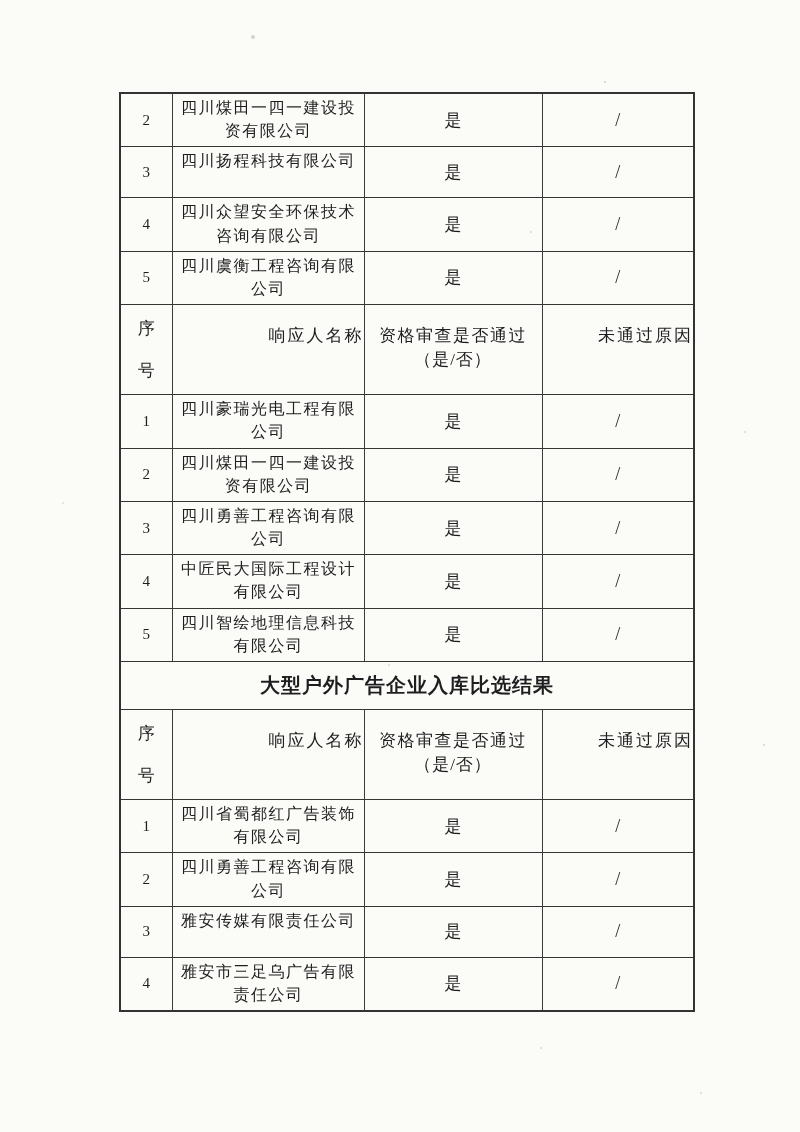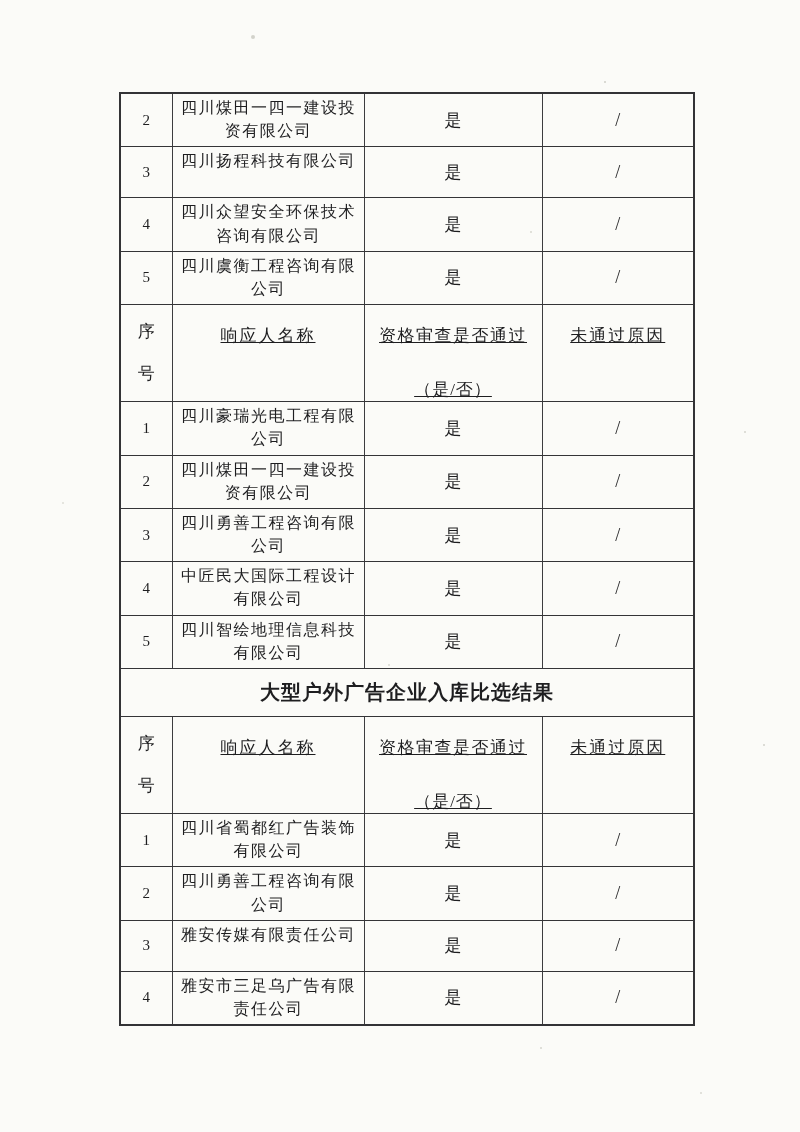--- a/index.html
+++ b/index.html
@@ -38,21 +38,21 @@
     border-left: 1.3px solid #3c3c3f;
     border-right: 1.3px solid #3c3c3f;
     border-top: 1.7px solid #343437;
     border-bottom: 1.7px solid #343437;
     padding: 0;
     vertical-align: middle;
   }
   tr.data-row { height: 51px; }
   tr.data-row-s1 { height: 49px; }
   tr.title-row { height: 48px; }
-  tr.header-row { height: 90px; text-decoration: underline; }
+  tr.header-row { height: 90px; }
 
   td.num-cell {
     text-align: center;
     font-size: 15px;
   }
   td.name-cell {
     text-align: center;
     vertical-align: top;
     padding: 2px 7px 4px 8px;
     font-size: 16px;
@@ -79,35 +79,35 @@
   td.h-no { text-align: center; }
   td.h-no .vertical {
     display: inline-block;
     width: 1.15em;
     font-size: 17px;
     line-height: 2.45;
     word-break: break-all;
     text-align: center;
   }
   td.h-name, td.h-reason {
-    text-align: center;
+    text-align: right;
     vertical-align: top;
     padding-top: 19px;
     font-size: 17px;
     letter-spacing: 2px;
   }
   td.h-passed {
     text-align: center;
     vertical-align: top;
     padding-top: 19px;
     font-size: 17px;
     letter-spacing: 1.5px;
   }
   td.h-passed .line2 {
-    margin-top: 31px;
+    margin-top: 1px;
     letter-spacing: 1px;
   }
 </style>
 </head>
 <body>
 
 <div class="speckles"></div>
 
 <table class="doc-table">
   <colgroup>

